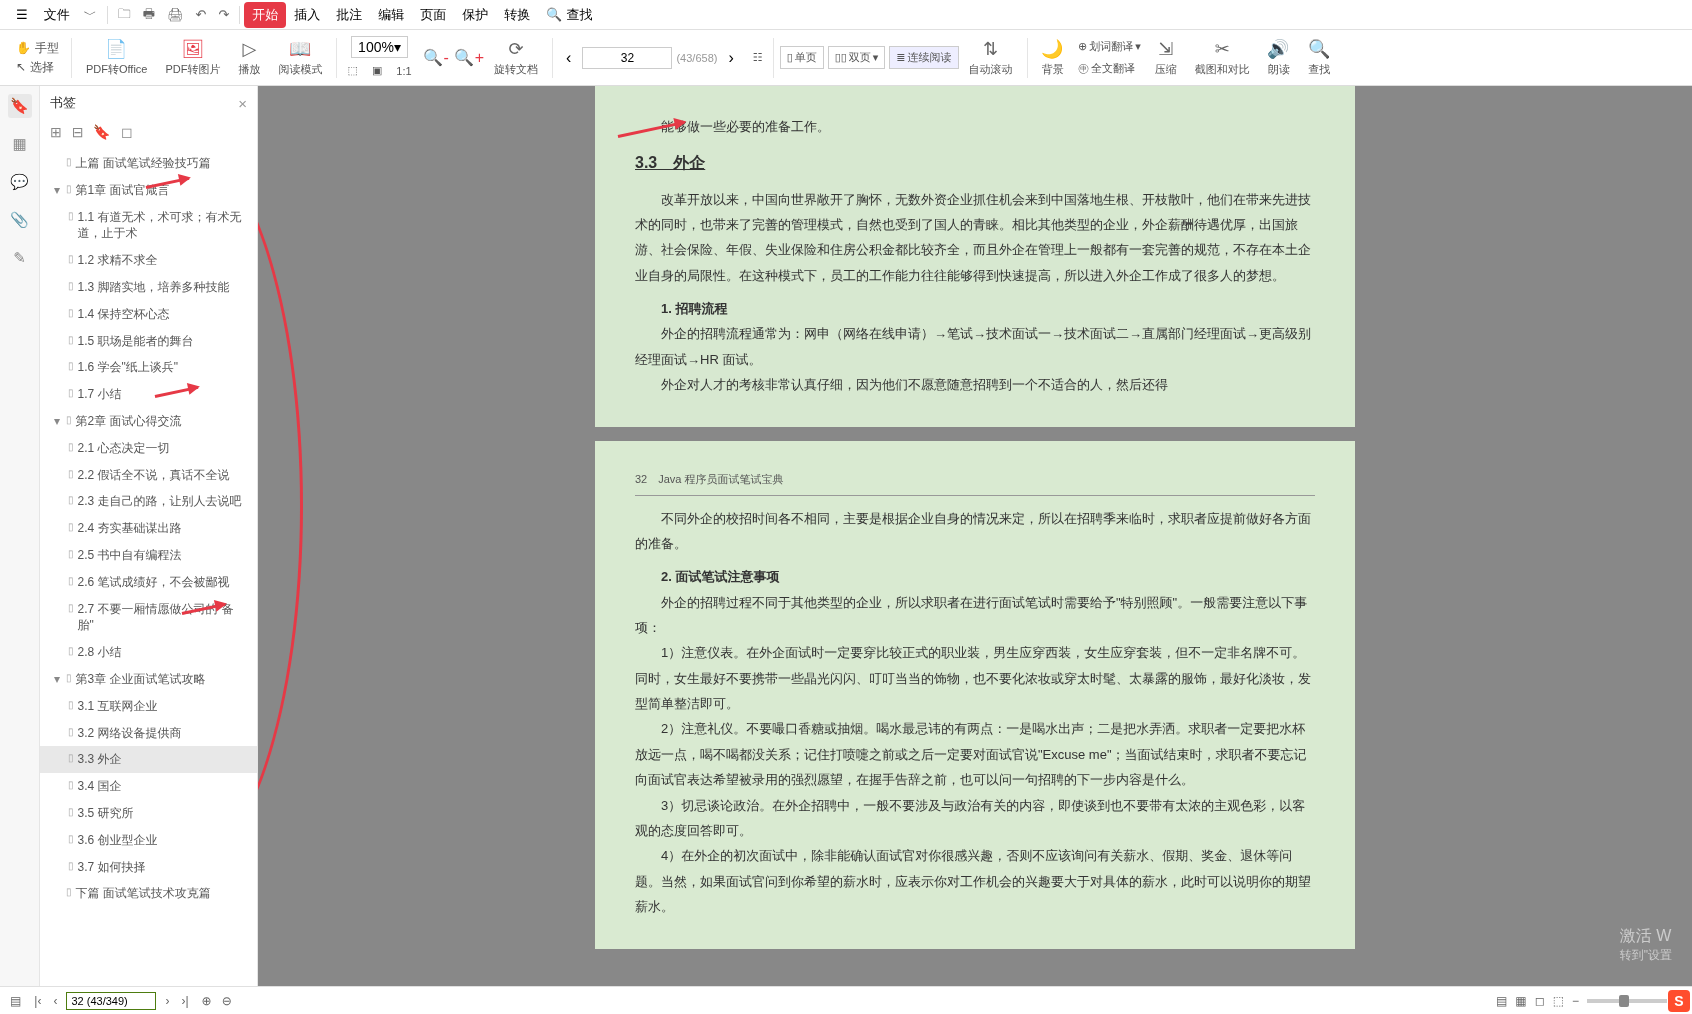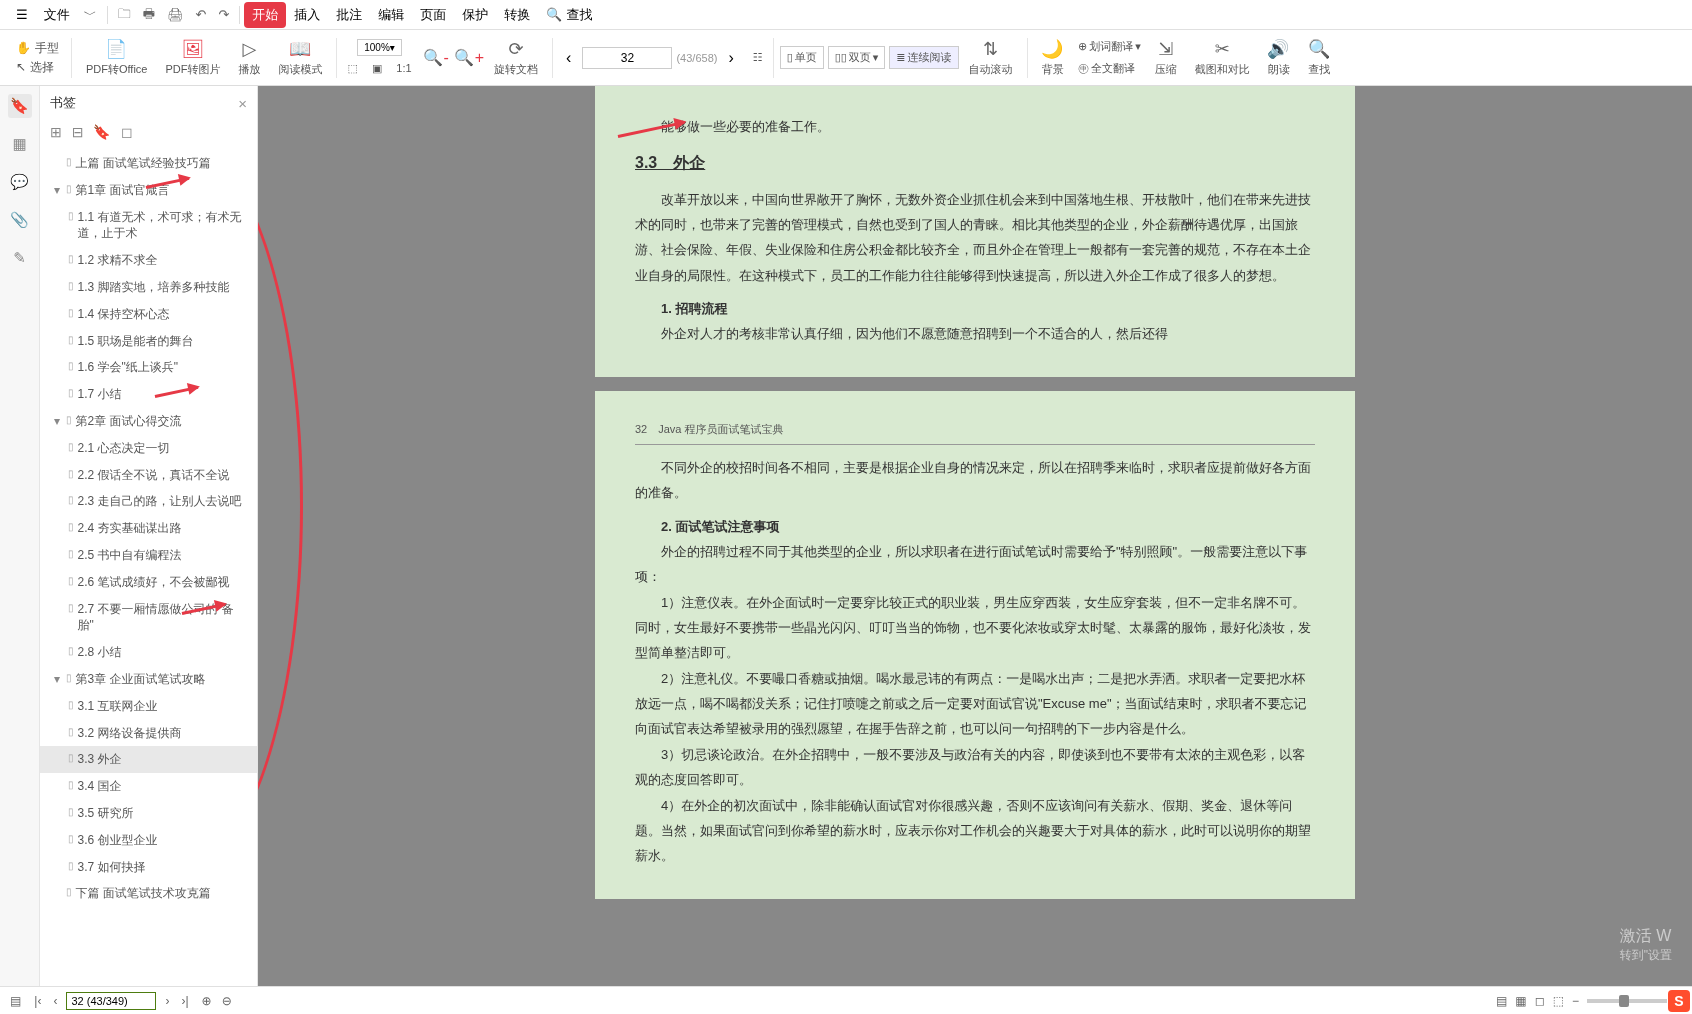--- a/index.html
+++ b/index.html
@@ -10,21 +10,21 @@
 .menubar .menu-btn { padding: 4px 8px; cursor: pointer; display: flex; align-items: center; gap: 4px; }
 .menubar .menu-btn.active { background: #e63946; color: #fff; border-radius: 4px; }
 .menubar .icon-btn { padding: 4px 6px; cursor: pointer; color: #666; }
 .menubar .divider { width: 1px; height: 18px; background: #ddd; margin: 0 4px; }
 
 
 .toolbar { height: 56px; background: #fff; border-bottom: 1px solid #ddd; display: flex; align-items: center; padding: 0 10px; gap: 2px; }
 .tool-group { display: flex; flex-direction: column; align-items: center; padding: 2px 8px; cursor: pointer; font-size: 11px; color: #555; }
 .tool-group .tool-icon { font-size: 18px; color: #666; margin-bottom: 2px; height: 22px; display: flex; align-items: center; }
 .tool-sep { width: 1px; height: 40px; background: #e5e5e5; margin: 0 4px; }
-.zoom-box { display: flex; align-items: center; border: 1px solid #ccc; padding: 2px 6px; font-size: 10px; }
+.zoom-box { display: flex; align-items: center; border: 1px solid #ccc; padding: 2px 6px; font-size: 14px; }
 .page-nav { display: flex; align-items: center; gap: 4px; }
 .page-nav input { width: 90px; text-align: center; border: 1px solid #ccc; padding: 3px; font-size: 12px; }
 .page-nav .nav-arrow { padding: 2px 6px; cursor: pointer; border: 1px solid transparent; }
 .tool-small { display: flex; align-items: center; gap: 2px; font-size: 11px; color: #555; padding: 2px 4px; cursor: pointer; }
 .tool-small.boxed { border: 1px solid #ccc; padding: 3px 6px; }
 .left-tools { display: flex; flex-direction: column; gap: 2px; padding: 0 6px; }
 .left-tools .lt-row { display: flex; align-items: center; gap: 4px; font-size: 12px; color: #555; cursor: pointer; }
 
 
 .main { display: flex; height: calc(100% - 30px - 56px - 28px); }
@@ -321,20 +321,21 @@
       </div>
   </div>
 
   <div class="doc-viewer">
 
     <div class="page">
       <p class="indent">能够做一些必要的准备工作。</p>
       <h3>3.3　外企</h3>
       <p class="indent">改革开放以来，中国向世界敞开了胸怀，无数外资企业抓住机会来到中国落地生根、开枝散叶，他们在带来先进技术的同时，也带来了完善的管理模式，自然也受到了国人的青睐。相比其他类型的企业，外企薪酬待遇优厚，出国旅游、社会保险、年假、失业保险和住房公积金都比较齐全，而且外企在管理上一般都有一套完善的规范，不存在本土企业自身的局限性。在这种模式下，员工的工作能力往往能够得到快速提高，所以进入外企工作成了很多人的梦想。</p>
       <p class="sect indent">1. 招聘流程</p>
+      <p class="indent">外企的招聘流程通常为：网申（网络在线申请）→笔试→技术面试一→技术面试二→直属部门经理面试→更高级别经理面试→HR 面试。</p>
       <p class="indent">外企对人才的考核非常认真仔细，因为他们不愿意随意招聘到一个不适合的人，然后还得</p>
     </div>
 
     <div class="page p2">
       <div class="page-head">32　Java 程序员面试笔试宝典</div>
       <p class="indent">不同外企的校招时间各不相同，主要是根据企业自身的情况来定，所以在招聘季来临时，求职者应提前做好各方面的准备。</p>
       <p class="sect indent">2. 面试笔试注意事项</p>
       <p class="indent">外企的招聘过程不同于其他类型的企业，所以求职者在进行面试笔试时需要给予"特别照顾"。一般需要注意以下事项：</p>
       <p class="indent">1）注意仪表。在外企面试时一定要穿比较正式的职业装，男生应穿西装，女生应穿套装，但不一定非名牌不可。同时，女生最好不要携带一些晶光闪闪、叮叮当当的饰物，也不要化浓妆或穿太时髦、太暴露的服饰，最好化淡妆，发型简单整洁即可。</p>
       <p class="indent">2）注意礼仪。不要嘬口香糖或抽烟。喝水最忌讳的有两点：一是喝水出声；二是把水弄洒。求职者一定要把水杯放远一点，喝不喝都没关系；记住打喷嚏之前或之后一定要对面试官说"Excuse me"；当面试结束时，求职者不要忘记向面试官表达希望被录用的强烈愿望，在握手告辞之前，也可以问一句招聘的下一步内容是什么。</p>

